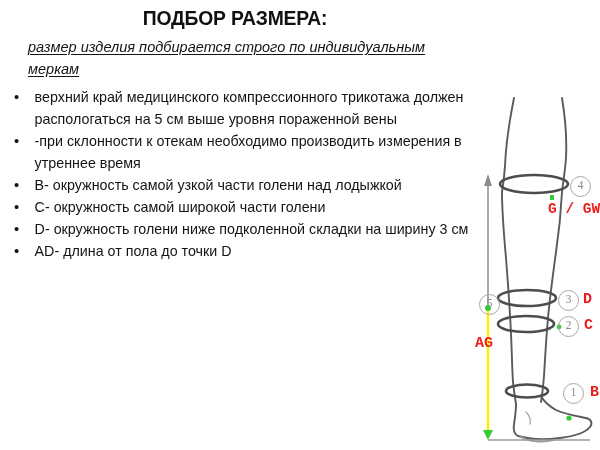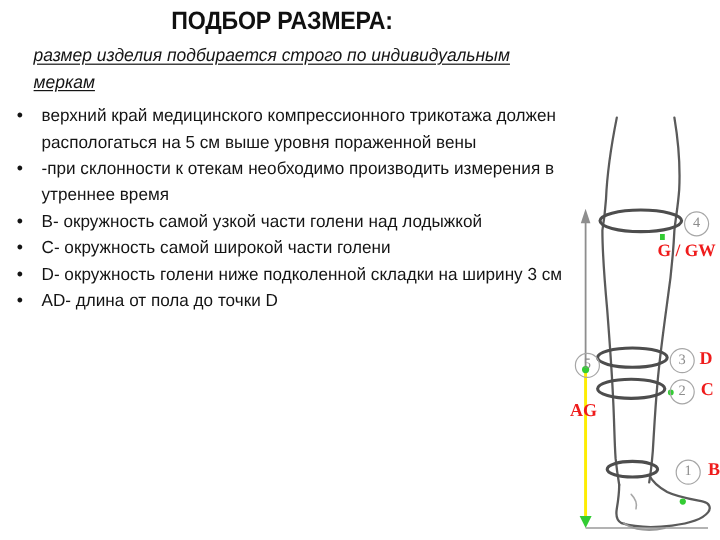--- a/index.html
+++ b/index.html
@@ -108,21 +108,21 @@
     font-family: "Liberation Serif", serif;
     background: transparent;
   }
   .tag {
     position: absolute;
     color: #ef1c1c;
     font-weight: bold;
     font-size: 15px;
     line-height: 15px;
     white-space: nowrap;
-    font-family: Liberation Serif, serif;
+    font-family: Liberation Mono, monospace;
   }
   .tag-ggw {
     font-size: 14.5px;
   }
 </style>
 </head>
 <body>
 
 <div id="slide">
 

